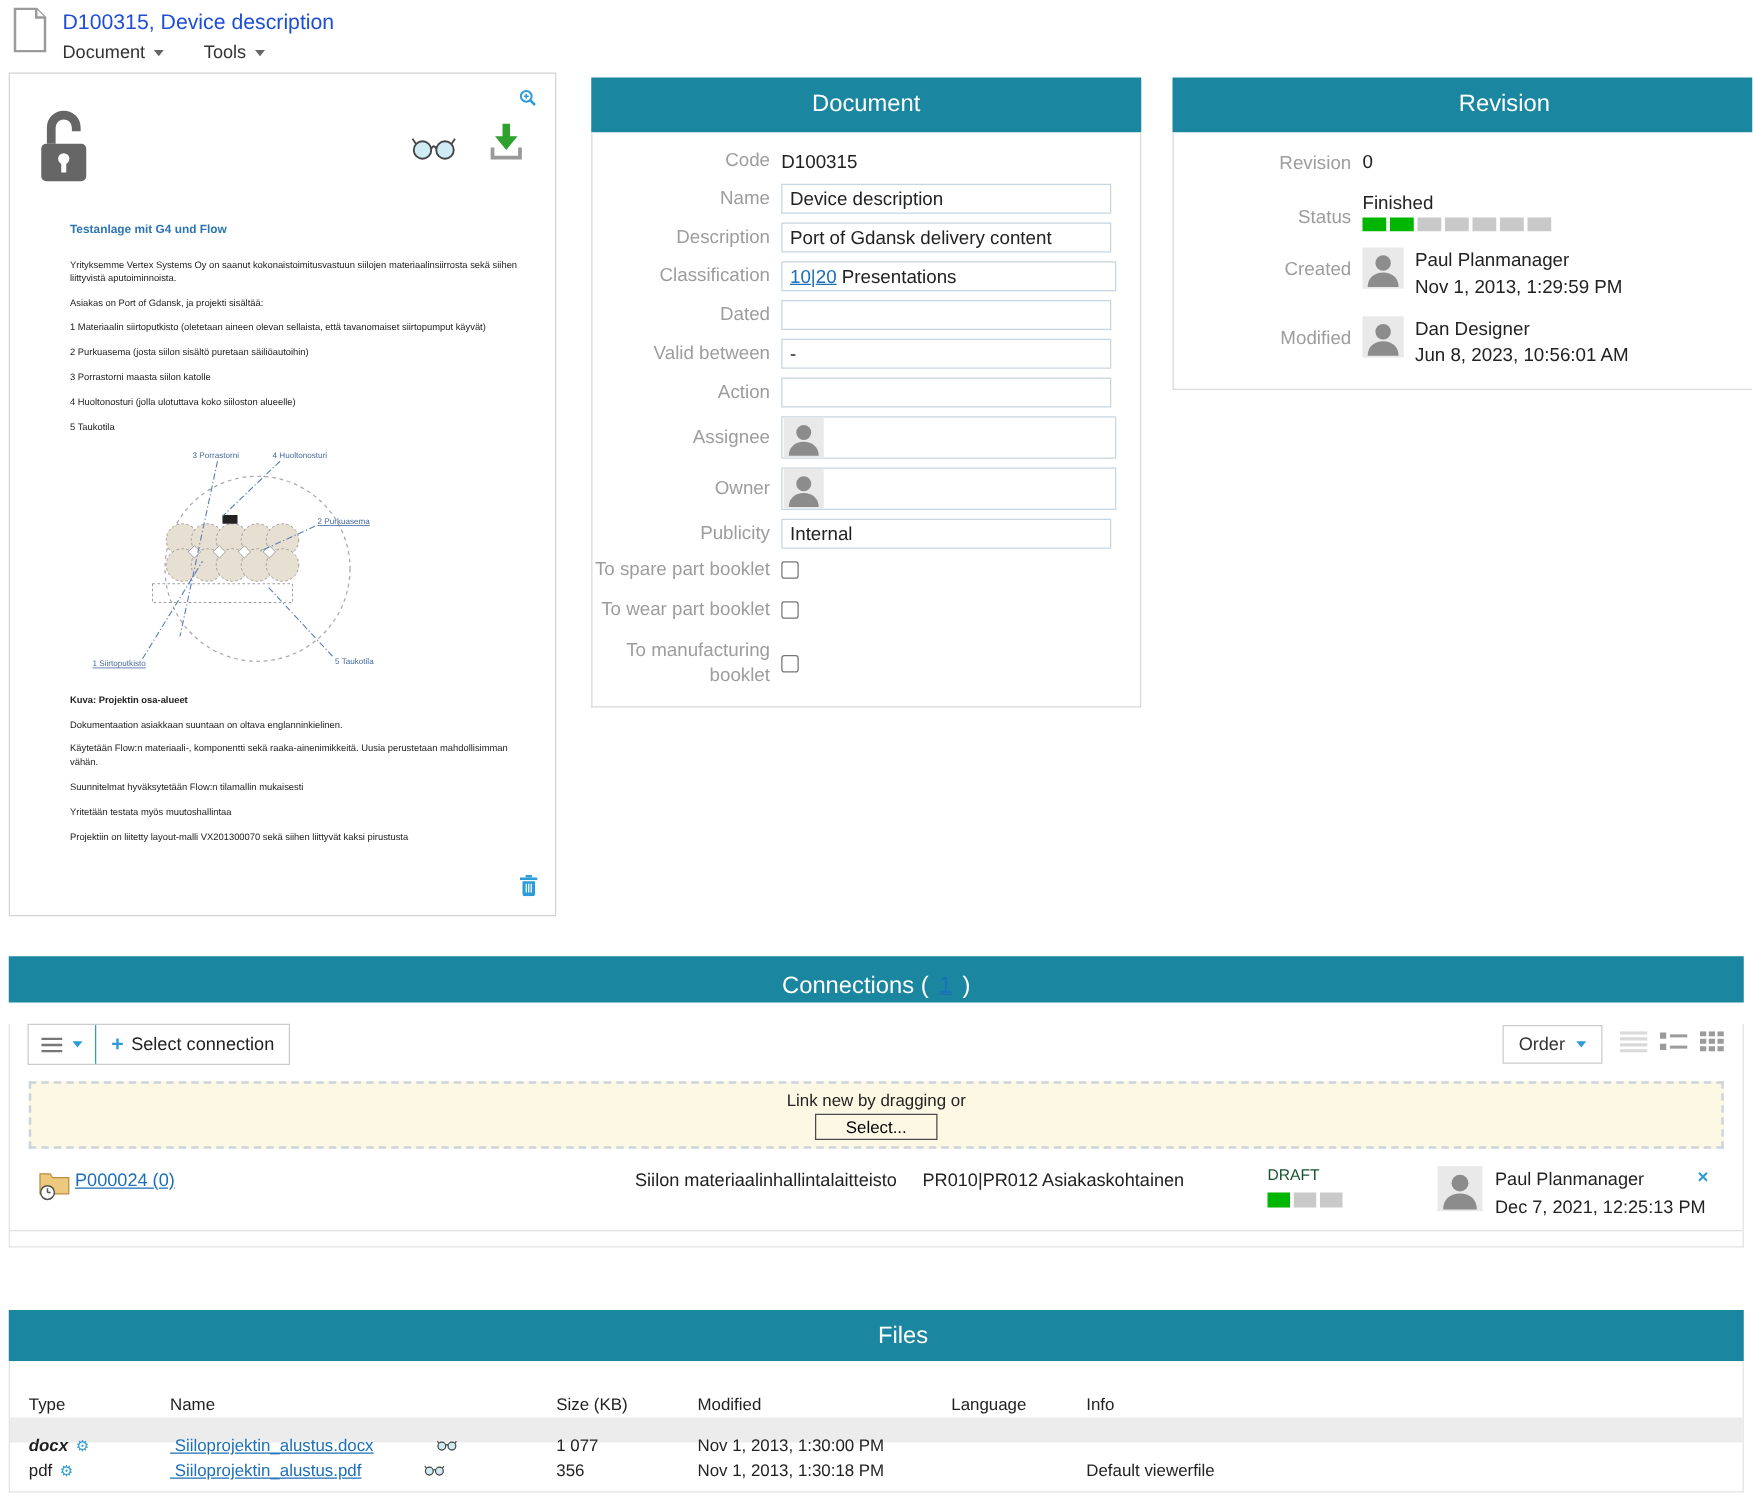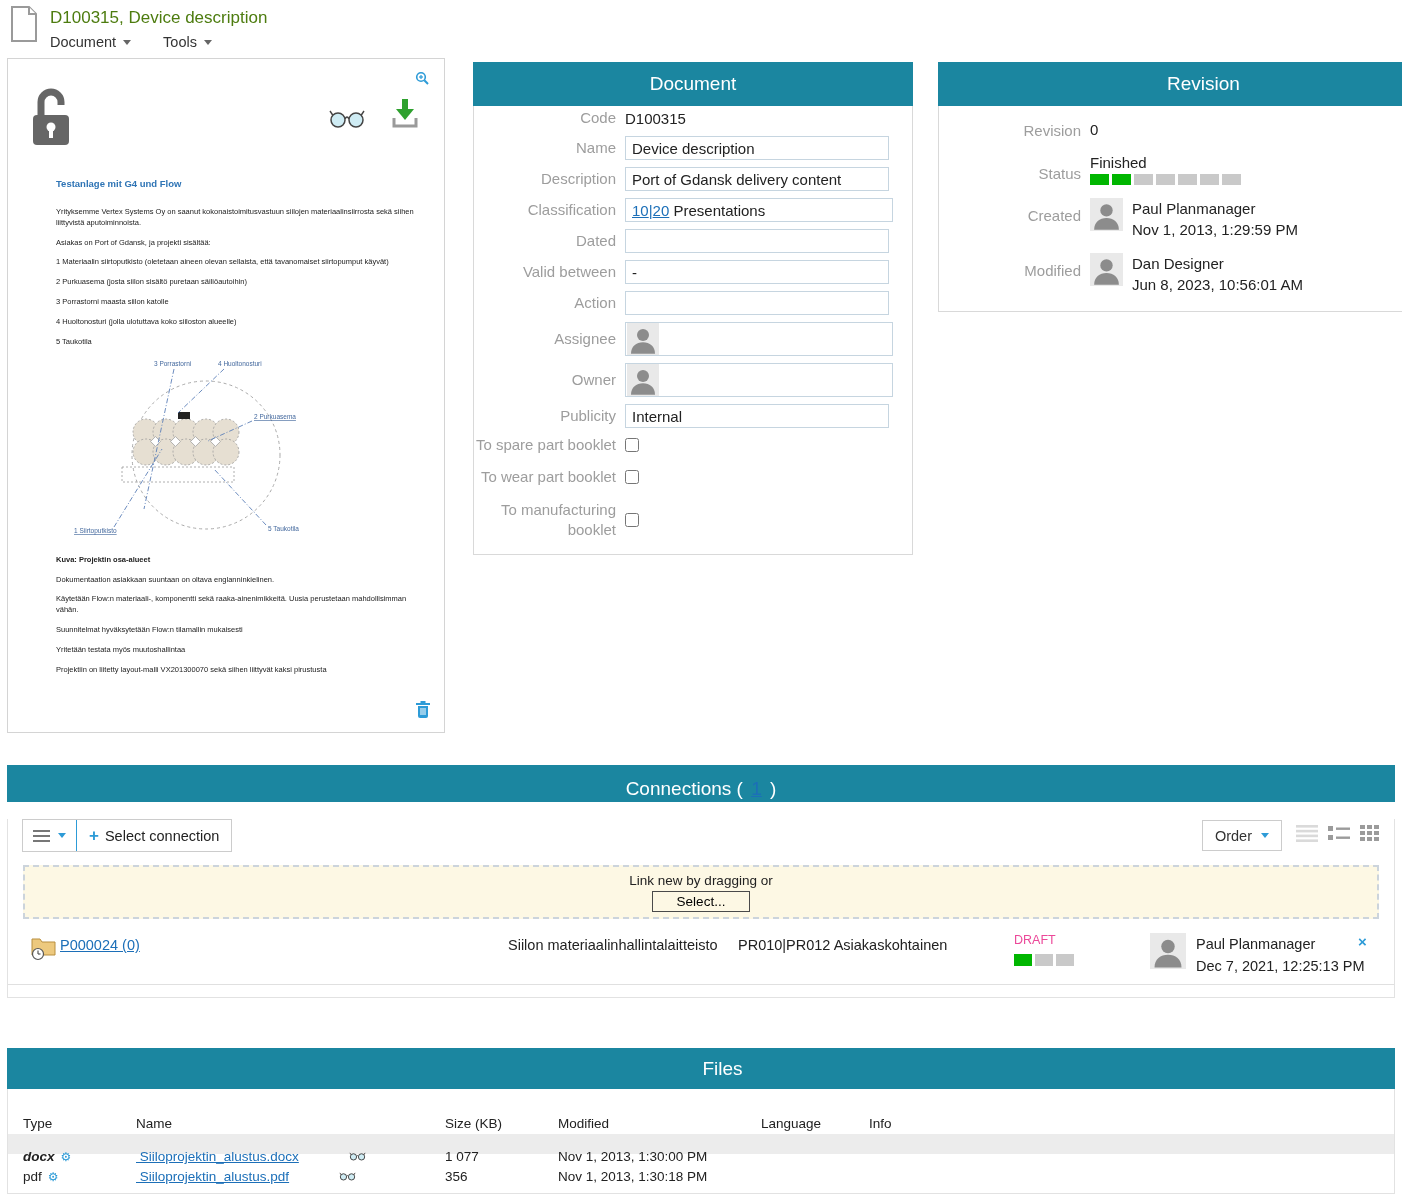--- a/index.html
+++ b/index.html
@@ -3,21 +3,21 @@
 <meta charset="utf-8">
 <style>
   * { box-sizing: border-box; margin: 0; padding: 0; }
   html,body { background:#fff; }
   body { font-family: "Liberation Sans", sans-serif; color:#222; }
   .page { position:relative; width:1402px; height:1202px; background:#fff; overflow:hidden; }
 
   
   .topbar { position:absolute; left:10px; top:6px; display:flex; gap:12px; }
   .topbar .titleblock { padding-top:2px; }
-  .page-title { color:#4d7c0f; font-size:17px; }
+  .page-title { color:#1d4ed8; font-size:17px; }
   .menus { display:flex; gap:32px; margin-top:6px; }
   .menu-item { font-size:14.5px; color:#333; cursor:pointer; display:flex; align-items:center; gap:7px; }
   .caret { width:0; height:0; border-left:4px solid transparent; border-right:4px solid transparent; border-top:5px solid #666; display:inline-block; }
   .caret.blue { border-top-color:#2d9bd7; }
 
   
   .panel-header { background:#1b86a0; color:#fff; font-size:19px; text-align:center; height:44px; line-height:44px; }
   .section-header { background:#1b86a0; color:#fff; font-size:19px; text-align:center; height:37px; line-height:47px; }
 
   .preview-panel { position:absolute; left:7px; top:58px; width:438px; height:675px; border:1px solid #d4d4d4; background:#fff; }
@@ -30,21 +30,21 @@
   .doc-content { padding:118px 30px 0 48px; font-size:7.5px; color:#222; line-height:1.45; }
   .doc-content .dtitle { color:#2e74b5; font-weight:bold; font-size:9.5px; margin-bottom:16px; }
   .doc-content p { margin-bottom:9px; }
   .doc-content .litem { margin-bottom:9px; }
   .doc-caption { font-weight:bold; margin-top:4px; }
 
   .panel { position:absolute; background:#fff; }
   .panel-body { border:1px solid #d9d9d9; border-top:none; background:#fff; }
 
   .document-panel { left:473px; top:62px; width:440px; }
-  .document-panel .panel-body { padding:2px 12px 14px 0; }
+  .document-panel .panel-body { padding:13px 12px 14px 0; }
   .frow { display:flex; align-items:center; margin-bottom:7px; }
   .flabel { width:142px; text-align:right; color:#9d9d9d; font-size:15px; margin-right:9px; flex-shrink:0; line-height:1.35; }
   .fvalue { font-size:15px; color:#222; padding:2px 0; }
   .finput { width:264px; height:24px; border:1px solid #c6d5e0; font-family:"Liberation Sans",sans-serif; font-size:15px; padding:1px 6px; color:#222; background:#fff; }
   .fbox { width:268px; min-height:24px; border:1px solid #c6d5e0; display:flex; align-items:center; padding:0 6px; font-size:15px; }
   .fbox.av { padding:0; height:34px; }
   .avatar { background:#e9e9e9; display:inline-block; flex-shrink:0; }
   .av30 { width:32px; height:32px; margin:1px; }
   .av33 { width:33px; height:33px; }
   .link { color:#1c6fb8; text-decoration:underline; cursor:pointer; }
@@ -80,21 +80,21 @@
 
   .dropzone { margin:13px 15px 0 15px; height:54px; background:#fdf8e4; border:2px dashed #ccd4dc; text-align:center; padding-top:6px; font-size:13.5px; color:#222; }
   .btn-selectdlg { margin-top:3px; padding:2px 24px; border:1px solid #4a4a4a; background:transparent; font-size:13.5px; cursor:pointer; font-family:"Liberation Sans",sans-serif; }
 
   .conn-row { position:relative; height:58px; margin-top:8px; border-bottom:1px solid #e0e0e0; }
   .conn-row .cicon { position:absolute; left:23px; top:8px; }
   .conn-row .ccode { position:absolute; left:52px; top:10px; font-size:14.5px; }
   .conn-row .cname { position:absolute; left:271px; top:10px; width:175px; font-size:14.5px; line-height:1.45; }
   .conn-row .cdesc { position:absolute; left:500px; top:10px; font-size:14.5px; }
   .conn-row .cclass { position:absolute; left:730px; top:10px; font-size:14.5px; }
-  .conn-row .cstatus { position:absolute; left:1006px; top:6px; font-size:12.5px; color:#ec4899; }
+  .conn-row .cstatus { position:absolute; left:1006px; top:6px; font-size:12.5px; color:#14532d; }
   .conn-row .cbar { position:absolute; left:1006px; top:24px; }
   .conn-row .cavatar { position:absolute; left:1142px; top:6px; width:36px; height:36px; }
   .conn-row .cuser { position:absolute; left:1188px; top:7px; font-size:14.5px; line-height:1.5; }
   .conn-row .cclose { position:absolute; left:1350px; top:6px; color:#2d9bd7; font-weight:bold; font-size:15px; cursor:pointer; }
 
   
   .files { position:absolute; left:7px; top:1048px; width:1388px; }
   .files .section-header { height:41px; line-height:41px;padding-left:43px; }
   .files-body { border:1px solid #e2e2e2; border-top:none; background:#fff; height:105px; padding-top:23px; }
   .ftable-row { display:grid; grid-template-columns:113px 309px 113px 203px 108px 1fr; padding-left:15px; align-items:center; font-size:13.5px; height:20px; }
@@ -517,17 +517,18 @@
               <line x1="36" y1="4" x2="32" y2="10" stroke="#444" stroke-width="2"></line>
               <circle cx="10" cy="13" r="7" fill="#cfecf4" stroke="#444" stroke-width="2.2"></circle>
               <circle cx="28" cy="13" r="7" fill="#cfecf4" stroke="#444" stroke-width="2.2"></circle>
               <path d="M17 12 q2 -4 4 0" fill="none" stroke="#444" stroke-width="2"></path>
             </svg>
           </span>
         </span>
         <span>356</span>
         <span>Nov 1, 2013, 1:30:18 PM</span>
         <span></span>
+        <span>Default viewerfile</span>
       </div>
     </div>
   </div>
 
 </div>
 
 </body></html>

